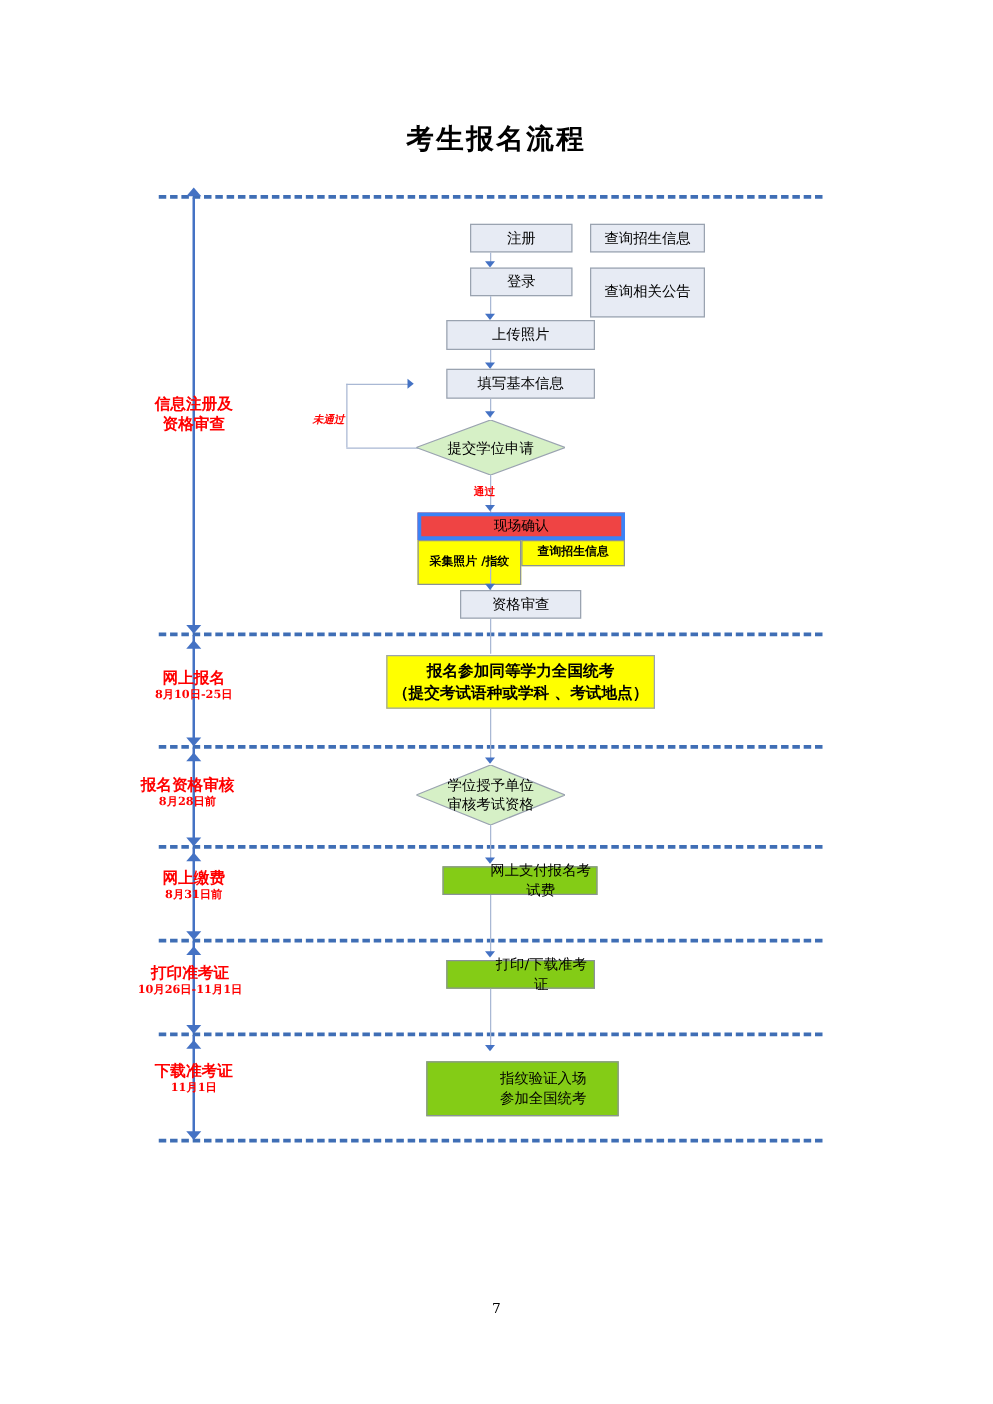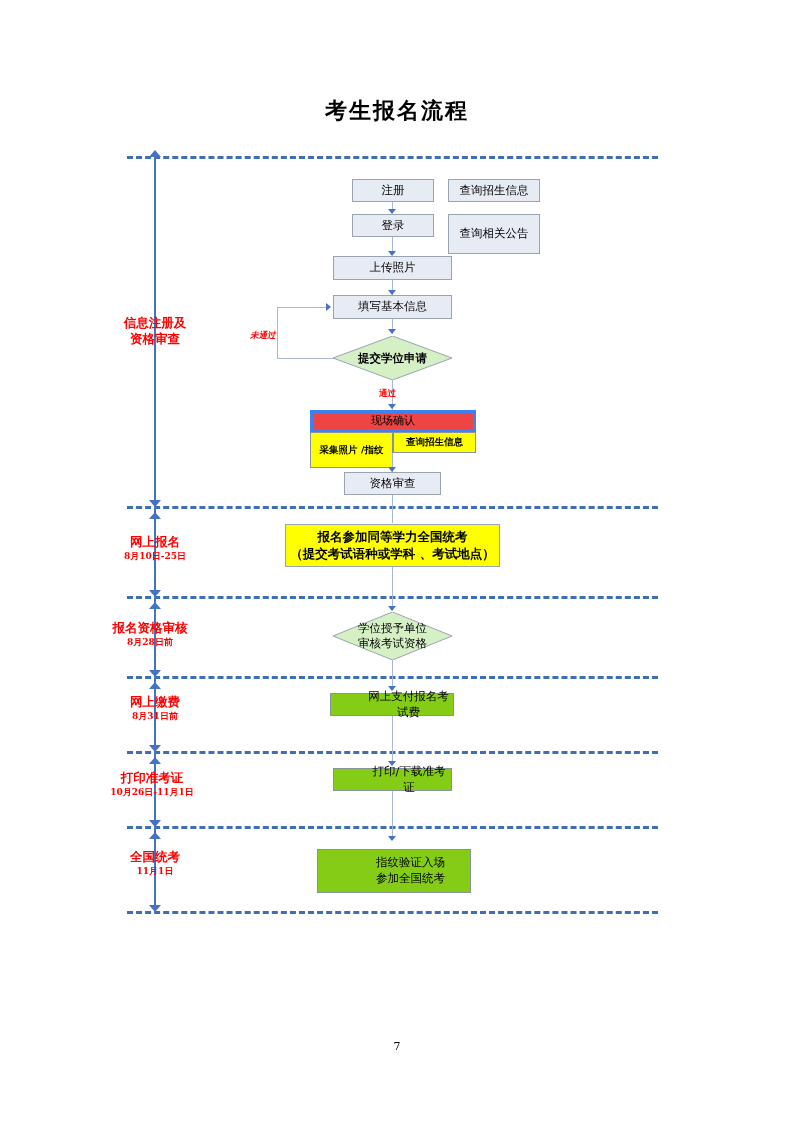--- a/index.html
+++ b/index.html
@@ -72,20 +72,21 @@
     position: absolute;
     display: flex;
     align-items: center;
     justify-content: center;
     text-align: center;
     font-family: "DejaVu Serif", "Liberation Serif", serif;
     font-size: 11.5px;
     color: #000;
     line-height: 1.35;
     white-space: pre-line;
+    margin-left: 24px;
   }
   .node.box {
     background: #e7ebf4;
     border: 1px solid #9aa3b0;
   }
   .node.box-blue {
     background: #84cc16;
     border: 1px solid #8a9299;
     padding-left: 33px;
   }
@@ -223,21 +224,21 @@
   </div>
   <div class="stage-label" style="left:95px; top:694px;">
     <span class="name">网上缴费</span>
     <span class="date">8月31日前</span>
   </div>
   <div class="stage-label" style="left:92px; top:770px;">
     <span class="name">打印准考证</span>
     <span class="date">10月26日-11月1日</span>
   </div>
   <div class="stage-label" style="left:95px; top:849px;">
-    <span class="name">全国统考</span>
+    <span class="name">下载准考证</span>
     <span class="date">11月1日</span>
   </div>
 
   <div class="node box" style="left:352px; top:179px; width:82px; height:23px;">注册</div>
 
   <div class="node box" style="left:448px; top:179px; width:92px; height:23px;">查询招生信息</div>
 
   <div class="conn-v" style="left:392px; top:202px; height:11px;"></div>
   <div class="conn-arrow-down" style="left:388px; top:209px;"></div>
 
@@ -257,21 +258,21 @@
 
   <div class="conn-h" style="left:277px; top:307px; width:51px;"></div>
   <div class="conn-v" style="left:277px; top:307px; height:51px;"></div>
   <div class="conn-h" style="left:277px; top:358px; width:62px;"></div>
   <div class="conn-arrow-right" style="left:326px; top:303px;"></div>
   <div class="edge-label" style="left:250px; top:330px;font-style:italic;">未通过</div>
 
   <div class="conn-v" style="left:392px; top:319px; height:15px;"></div>
   <div class="conn-arrow-down" style="left:388px; top:329px;"></div>
 
-  <div class="diamond" style="left:333px; top:336px; width:119px; height:44px;font-weight:bold;">
+  <div class="diamond" style="left:333px; top:336px; width:119px; height:44px;">
     <svg viewBox="0 0 119 44" preserveAspectRatio="none">
       <polygon points="59.5,0 119,22 59.5,44 0,22" fill="#d6f0c6" stroke="#9aa3b0" stroke-width="1"></polygon>
     </svg>
     <div class="dlabel">提交学位申请</div>
   </div>
 
   <div class="conn-v" style="left:392px; top:380px; height:30px;"></div>
   <div class="conn-arrow-down" style="left:388px; top:404px;"></div>
   <div class="edge-label" style="left:379px; top:388px;">通过</div>
 

